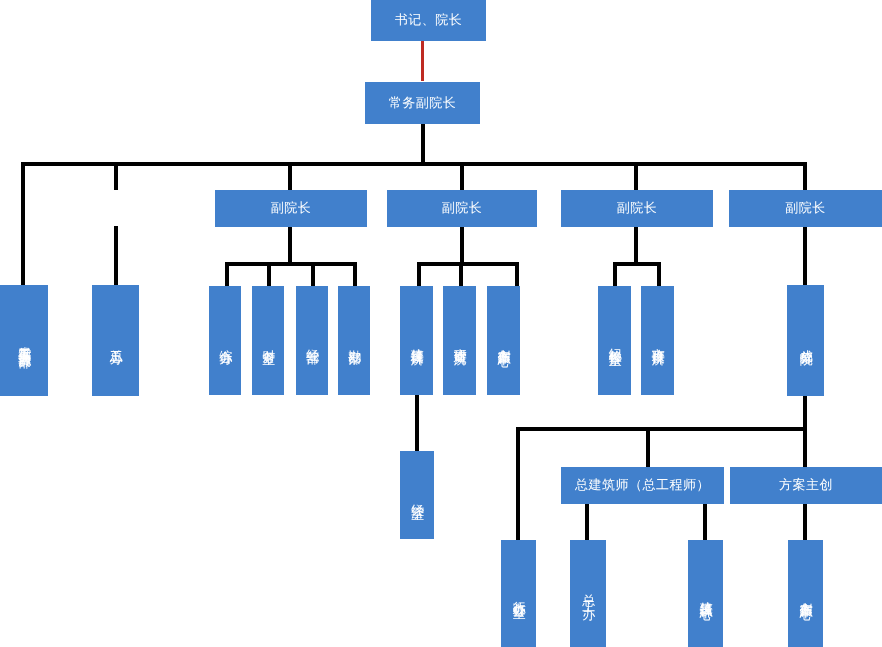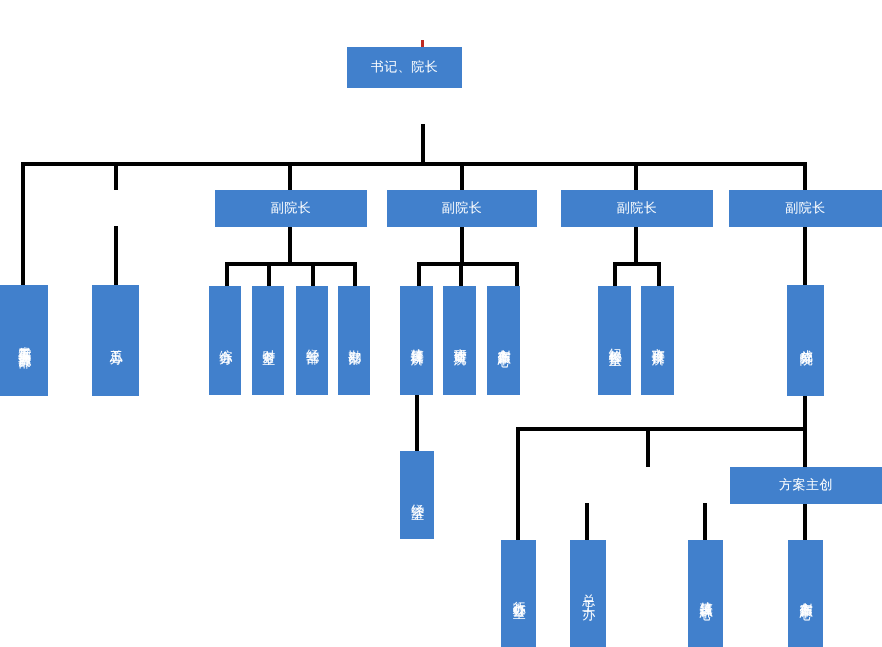--- a/index.html
+++ b/index.html
@@ -109,24 +109,27 @@
 
   <div class="conn" style="left:646px; top:427px; width:4px; height:40px;"></div>
 
   <div class="conn" style="left:803px; top:427px; width:4px; height:40px;"></div>
 
   <div class="conn" style="left:585px; top:503px; width:4px; height:37px;"></div>
   <div class="conn" style="left:703px; top:503px; width:4px; height:37px;"></div>
 
   <div class="conn" style="left:803px; top:503px; width:4px; height:37px;"></div>
 
-  <div class="node horiz" style="left:347px; top:0px; width:115px; height:41px;margin-top:47px;">
+  <div class="node horiz" style="left:371px; top:0px; width:115px; height:41px;">
     <span>书记、院长</span>
   </div>
 
+  <div class="node horiz" style="left:365px; top:82px; width:115px; height:42px;">
+    <span>常务副院长</span>
+  </div>
 
   <div class="node horiz" style="left:215px; top:190px; width:152px; height:37px;">
     <span>副院长</span>
   </div>
   <div class="node horiz" style="left:387px; top:190px; width:150px; height:37px;">
     <span>副院长</span>
   </div>
   <div class="node horiz" style="left:561px; top:190px; width:152px; height:37px;">
     <span>副院长</span>
   </div>
@@ -174,20 +177,23 @@
   </div>
 
   <div class="node vert" style="left:787px; top:285px; width:37px; height:111px;">
     <span>成都分院</span>
   </div>
 
   <div class="node vert" style="left:400px; top:451px; width:34px; height:88px;">
     <span>经济室</span>
   </div>
 
+  <div class="node horiz" style="left:561px; top:467px; width:163px; height:37px;">
+    <span>总建筑师（总工程师）</span>
+  </div>
   <div class="node horiz" style="left:730px; top:467px; width:152px; height:37px;align-items:center;">
     <span>方案主创</span>
   </div>
 
   <div class="node vert" style="left:501px; top:540px; width:35px; height:107px;">
     <span>行政办公室</span>
   </div>
   <div class="node vert wide" style="left:570px; top:540px; width:36px; height:107px;">
     <span>总工办</span>
   </div>

